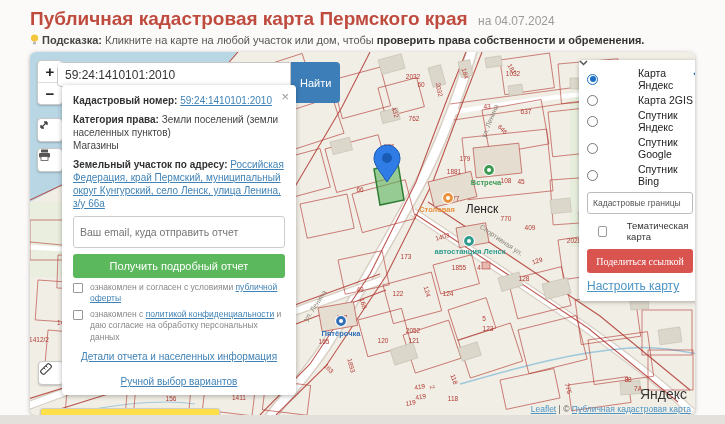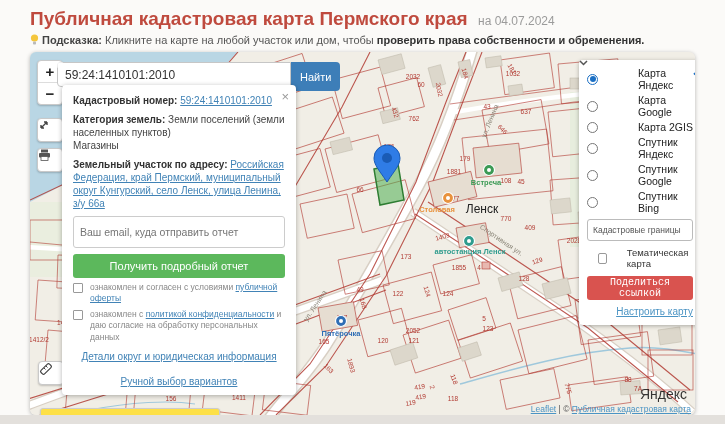--- a/index.html
+++ b/index.html
@@ -31,21 +31,21 @@
   #zoomblk{left:7px;top:8px;width:24px;}
   #zoomblk .zb{height:21px;line-height:21px;font-size:15px;font-weight:bold;color:#222;}
   #zoomblk .zb:first-child{border-bottom:1px solid #ddd;}
   .sq{width:24px;height:22px;line-height:22px;}
   #expandbtn{left:7px;top:66px;}
   #printbtn{left:7px;top:96px;}
   #rulerbtn{left:8px;top:309px;}
   #searchbar{position:absolute;left:27px;top:10px;display:flex;}
   #searchbar input{width:218px;height:23px;border:1px solid #c6c6c6;border-radius:4px 0 0 4px;
     padding:0 7px;font-size:12px;color:#333;font-family:"Liberation Sans",sans-serif;outline:none;background:#fff;}
-  #findbtn{height:29px;background:#3d7eb8;color:#fff;border:none;border-radius:0 4px 4px 0;
+  #findbtn{height:41px;background:#3d7eb8;color:#fff;border:none;border-radius:0 4px 4px 0;
     font-size:11px;padding:0 9px;display:flex;align-items:center;gap:4px;cursor:pointer;}
   
   #popup{position:absolute;left:32px;top:33px;width:212px;background:#fff;border-radius:4px;
     box-shadow:0 1px 5px rgba(0,0,0,.3);padding:9px 11px 8px 11px;font-size:10px;color:#444;}
   #popup .row{margin-bottom:6px;line-height:1.3;}
   #popup b{color:#333;}
   #popup a,.blue{color:#4183b6;text-decoration:underline;cursor:pointer;}
   #popup .close{position:absolute;right:7px;top:4px;font-size:13px;color:#999;cursor:pointer;text-decoration:none;}
   #popup input{width:100%;box-sizing:border-box;height:32px;border:1px solid #ccc;border-radius:3px;
     font-size:10.5px;padding:0 6px;color:#333;font-family:"Liberation Sans",sans-serif;}
@@ -61,22 +61,22 @@
   .lrow{display:flex;align-items:center;font-size:10.5px;color:#222;margin-bottom:3px;cursor:pointer;gap:36px;}
   .radio{width:9px;height:9px;border:1px solid #777;border-radius:50%;margin-right:4px;position:relative;flex:none;background:#fff;}
   .radio.sel{border-color:#1b6fc4;}
   .radio.sel:after{content:"";position:absolute;left:1.5px;top:1.5px;right:1.5px;bottom:1.5px;background:#1b6fc4;border-radius:50%;}
   #chevup{position:absolute;right:8px;top:9px;}
   #lsel{margin-top:5px;border:1px solid #bbb;border-radius:3px;height:20px;display:flex;align-items:center;
     justify-content:space-between;padding:0 5px;font-size:8.5px;color:#555;cursor:pointer;background:#fff;}
   .trow{display:flex;align-items:center;gap:20px;font-size:9.5px;color:#333;margin-top:6px;cursor:pointer;margin-left:11px;}
   .trow .box{width:9px;height:9px;border:1px solid #999;border-radius:2px;background:#fff;}
   #sharebtn{margin-top:7px;width:100%;height:24px;background:#d9534f;border:none;border-radius:3px;
-    color:#fff;font-size:10px;cursor:pointer;font-family:Liberation Mono, monospace;}
-  #cfglnk{display:block;text-align:right;margin-top:6px;font-size:10px;color:#4b94c4;text-decoration:underline;cursor:pointer;}
+    color:#fff;font-size:10px;cursor:pointer;font-family:Liberation Serif, serif;}
+  #cfglnk{display:block;text-align:left;margin-top:6px;font-size:12px;color:#4b94c4;text-decoration:underline;cursor:pointer;}
   #notfound{position:absolute;left:10px;top:356px;background:#fde047;border:1px solid #ccc;border-radius:3px;
     box-shadow:0 1px 2px rgba(0,0,0,.2);font-size:10.5px;color:#333;padding:4px 9px;cursor:pointer;}
   #ylogo{position:absolute;right:8px;bottom:13px;font-size:14px;font-weight:500;color:rgba(0,0,0,.78);}
   #attrib{position:absolute;right:4px;bottom:1px;font-size:8.5px;color:#555;}
   #attrib a{color:#4b94c4;text-decoration:underline;cursor:pointer;}
 </style>
 </head>
 <body>
 
 <div class="hdr">
@@ -346,51 +346,47 @@
           <path d="M6.3,6.3 L9,9" stroke="#fff" stroke-width="1.4"></path>
       </svg>
       <span>Найти</span>
     </button>
   </div>
 
   <div id="popup">
     <a class="close">×</a>
     <div class="row"><b>Кадастровый номер:</b>
       <a>59:24:1410101:2010</a></div>
-    <div class="row"><b>Категория земель:</b><span> Земли поселений (земли населенных пунктов)</span><br>
+    <div class="row"><b>Категория права:</b><span> Земли поселений (земли населенных пунктов)</span><br>
       <span>Магазины</span></div>
     <div class="row"><b>Земельный участок по адресу:</b>
       <a> Российская Федерация, край Пермский, муниципальный округ Кунгурский, село Ленск, улица Ленина, з/у 66а</a></div>
     <input type="text" placeholder="Ваш email, куда отправить отчет" style="">
     <button class="gbtn">Получить подробный отчет</button>
     <div class="chk">
       <span class="box"></span>
       <span><span>ознакомлен и согласен с условиями </span><a>публичной оферты</a></span>
     </div>
     <div class="chk">
       <span class="box"></span>
       <span><span>ознакомлен с </span><a>политикой конфиденциальности</a><span> и даю согласие на обработку персональных данных</span></span>
     </div>
-    <div class="ctr"><a>Детали округ и юридическая информация</a></div>
+    <div class="ctr"><a>Детали отчета и населенных информация</a></div>
     <div class="ctr" style="margin-top:14px;"><a>Ручной выбор вариантов</a></div>
   </div>
 
   <div id="layers">
     <span id="chevup">
       <svg width="10" height="7" viewBox="0 0 10 7">
           <path d="M1,5.5 L5,1.5 L9,5.5" stroke="#1b6fc4" stroke-width="1.8" fill="none"></path>
         </svg>
     </span>
     <div class="lrow">
         <span class="radio sel"></span>
         <span>Карта Яндекс</span>
-      </div>
-    <div class="lrow">
-        <span class="radio"></span>
-        <span>Карта Google</span>
       </div>
     <div class="lrow">
         <span class="radio"></span>
         <span>Карта 2GIS</span>
       </div>
     <div class="lrow">
         <span class="radio"></span>
         <span>Спутник Яндекс</span>
       </div>
     <div class="lrow">

